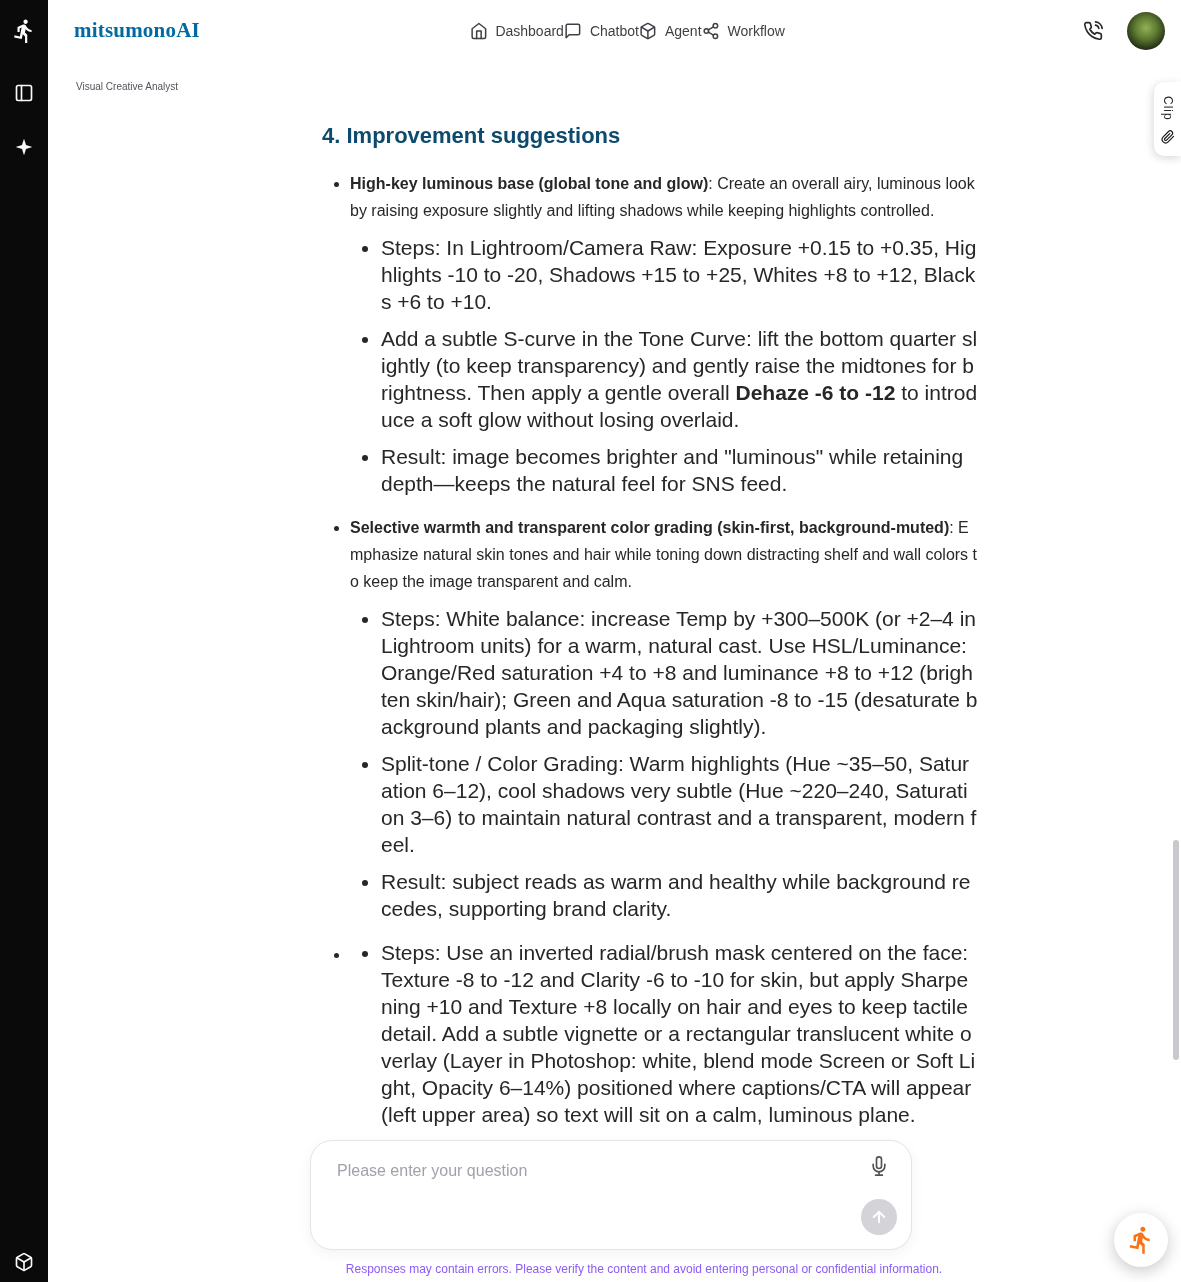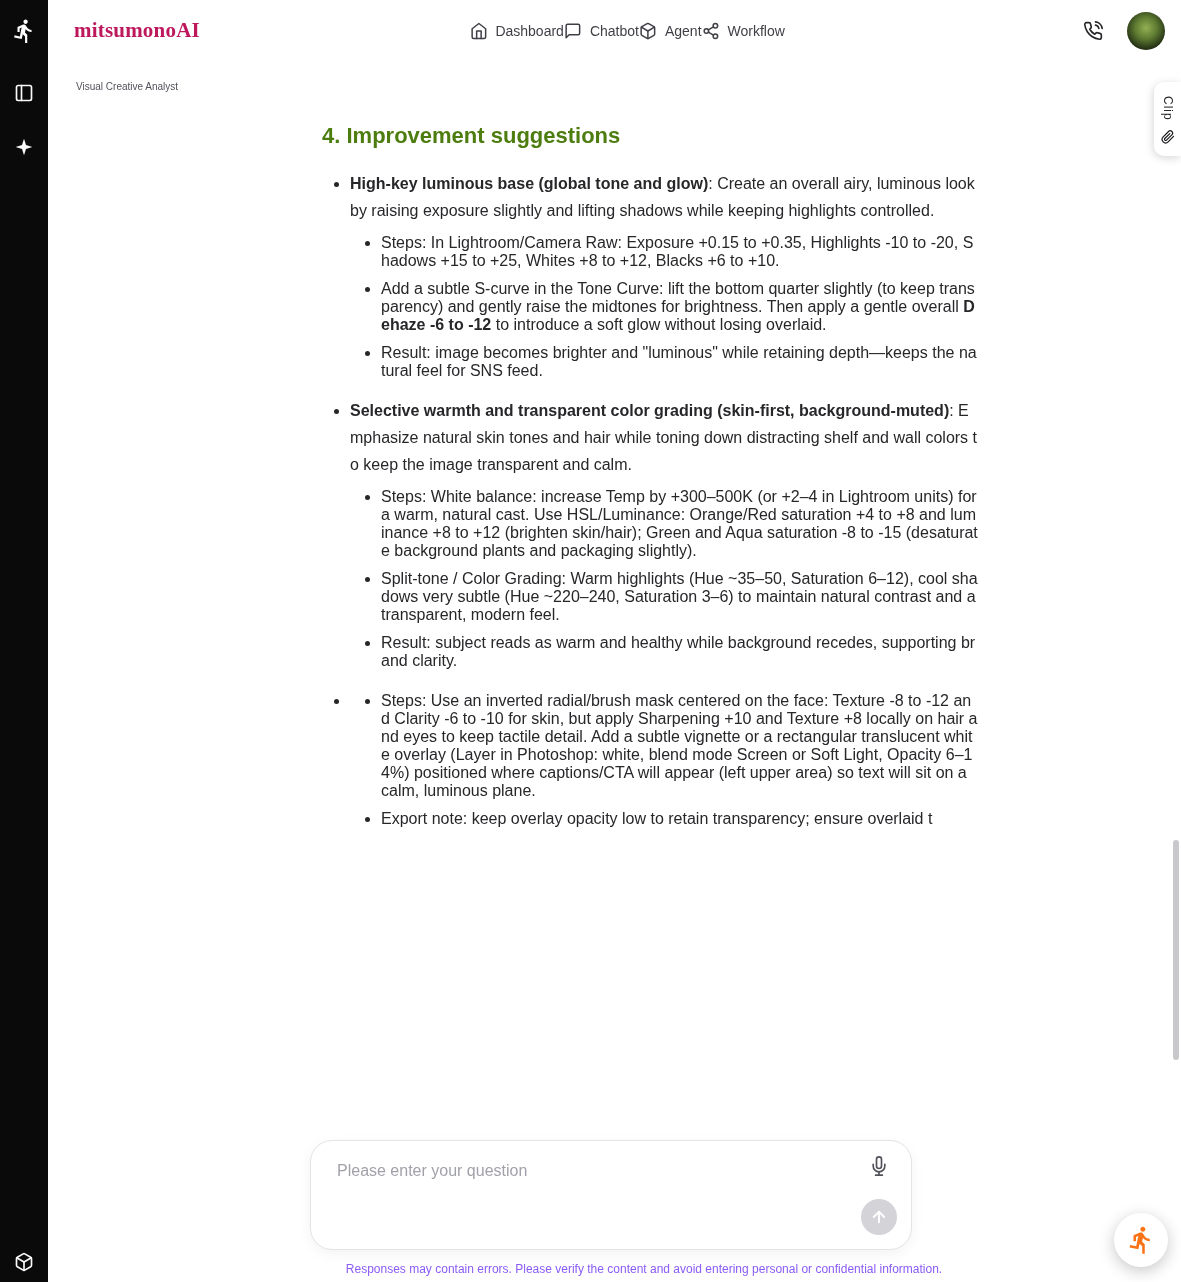--- a/index.html
+++ b/index.html
@@ -25,44 +25,44 @@
   .rail-btn.bottom { margin-bottom: 10px; }
 
   
   .header {
     position: fixed; left: 48px; top: 0; right: 0; height: 61px; background: #fff;
     display: flex; align-items: center; padding: 0 16px 0 26px; box-sizing: border-box;
     z-index: 90;
   }
   .wordmark {
     font-family: "Liberation Serif", "DejaVu Serif", serif;
-    font-size: 21px; font-weight: 600; color: #be185d; letter-spacing: .2px;
+    font-size: 21px; font-weight: 600; color: #0369a1; letter-spacing: .2px;
   }
   .nav { position: absolute; left: 50%; transform: translateX(-46%); display: flex; }
   .nav-item {
     display: flex; align-items: center; gap: 8px; background: none; border: 0; padding: 0;
     cursor: pointer; font-size: 14px; color: #3f3f46;
   }
   .nav-item svg { width: 18px; height: 18px; }
   .header-right { margin-left: auto; display: flex; align-items: center; gap: 24px; }
   .icon-btn { background: none; border: 0; padding: 0; cursor: pointer; color: #27272a; display: flex; }
   .avatar {
     width: 38px; height: 38px; border-radius: 50%; border: 0; cursor: pointer; padding: 0;
     background: radial-gradient(circle at 50% 42%, #93b054 0%, #5d7a31 38%, #1b2410 78%, #0e1208 100%);
   }
 
   
   .main { position: absolute; left: 48px; top: 61px; right: 0; bottom: 0; background: #fff; }
   .breadcrumb { margin: 20px 0 0 28px; font-size: 10px; color: #52525b; }
   .doc { margin: 30px 0 0 274px; width: 656px; }
-  .msg-heading { font-size: 22px; line-height: 28px; font-weight: 700; color: #4d7c0f; margin: 0 0 20px 0; }
+  .msg-heading { font-size: 22px; line-height: 28px; font-weight: 700; color: #0c4a6e; margin: 0 0 20px 0; }
   ul.l1 { list-style: disc; margin: 0; padding-left: 28px; }
   ul.l1 > li { margin-bottom: 17px; font-size: 16px; line-height: 27px; word-break: break-all; }
   ul.l2 { list-style: disc; margin: 10px 0 0 0; padding-left: 31px; }
-  ul.l2 > li { margin-bottom: 10px; font-size: 16px; line-height: 18px; word-break: break-all; }
+  ul.l2 > li { margin-bottom: 10px; font-size: 21px; line-height: 27px; word-break: break-all; }
   .b { font-weight: 700; margin-top: 40px; }
 
   
   .clip-tab {
     position: fixed; right: 0; top: 82px; width: 27px; background: #fff; border: 0;
     border-radius: 10px 0 0 10px; box-shadow: -1px 2px 8px rgba(0,0,0,0.16);
     padding: 14px 0 12px 0; display: flex; flex-direction: column; align-items: center; gap: 9px;
     cursor: pointer; z-index: 95;
   }
   .clip-label { writing-mode: vertical-rl; font-size: 12px; color: #27272a; letter-spacing: 1px; }

